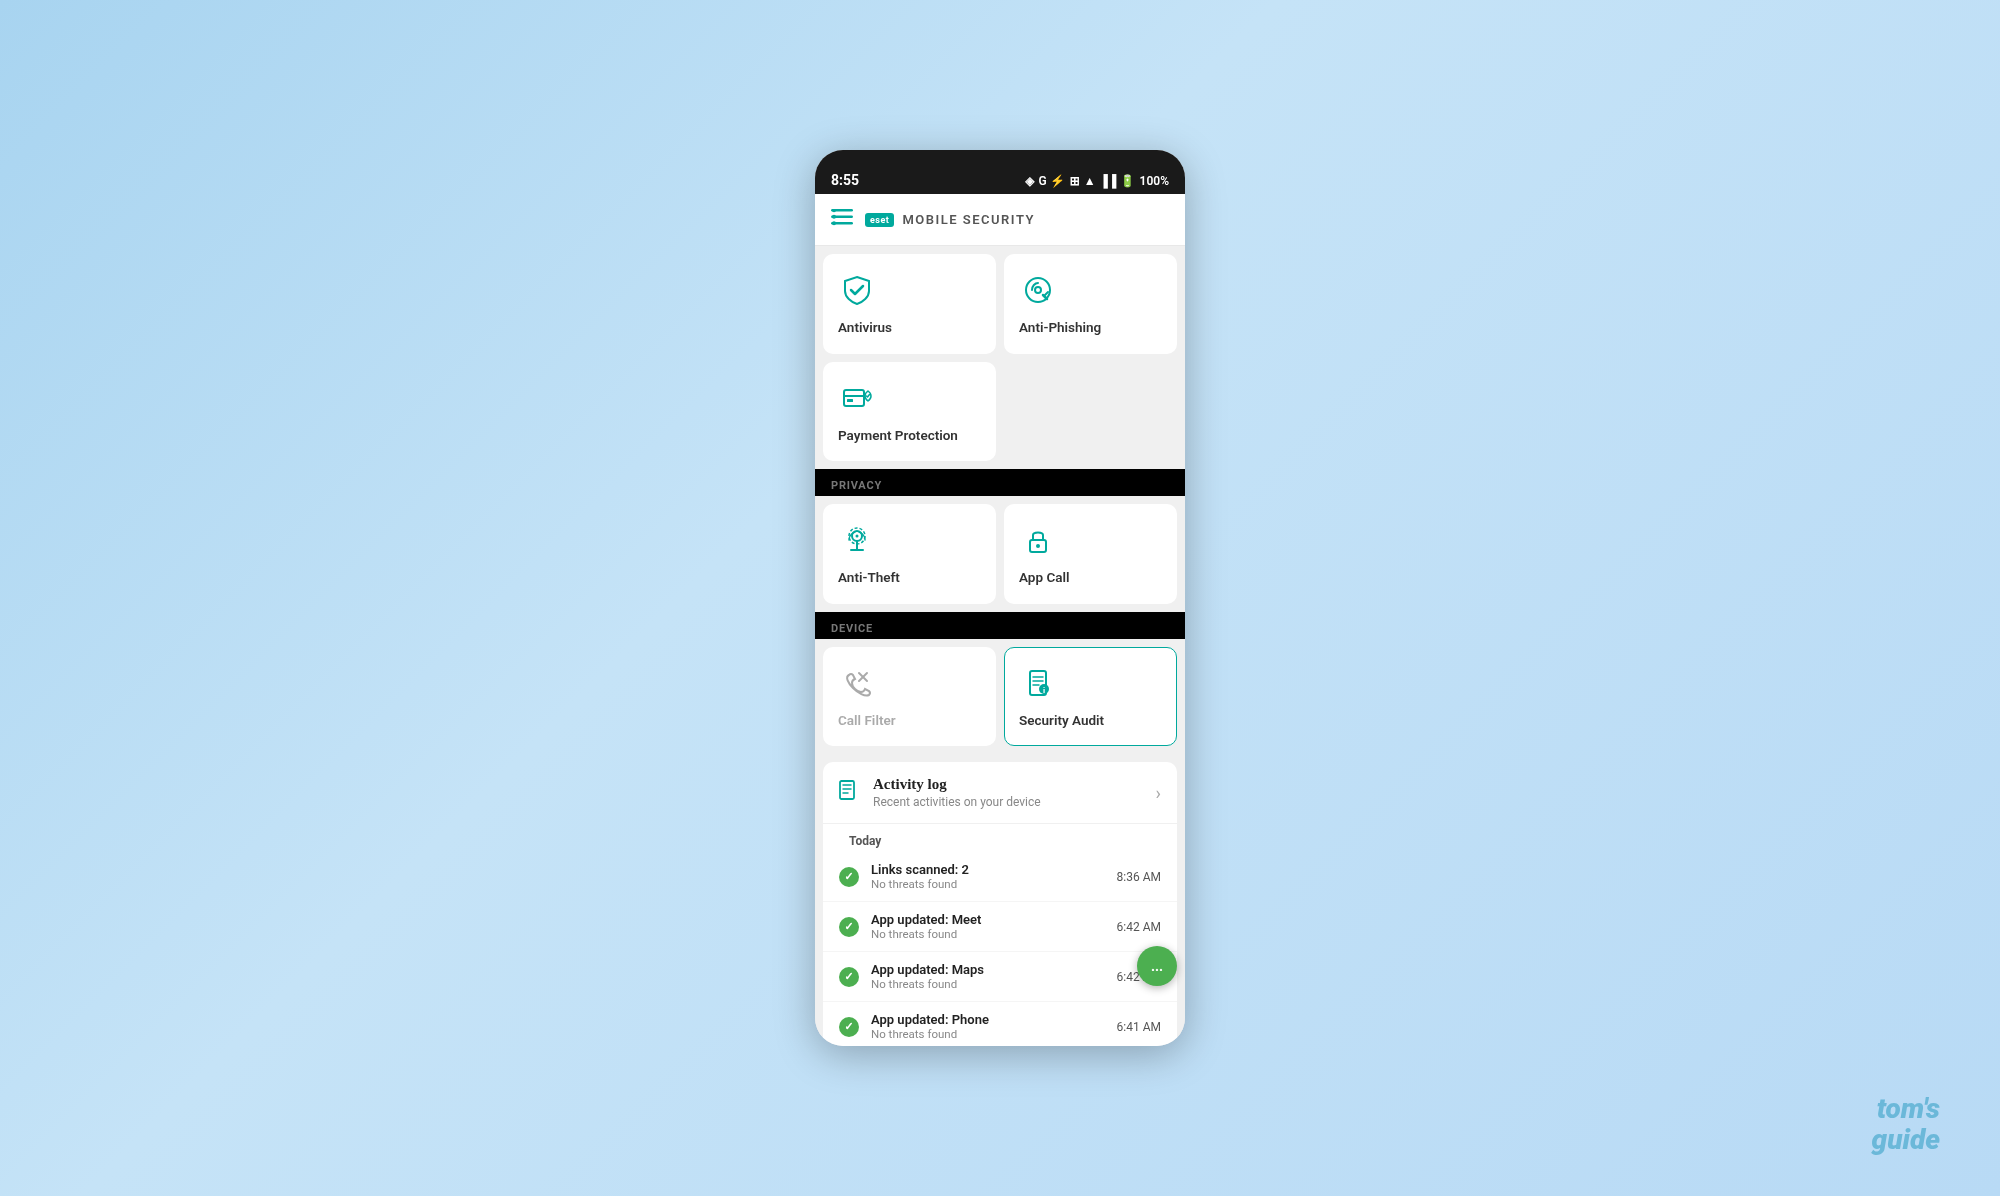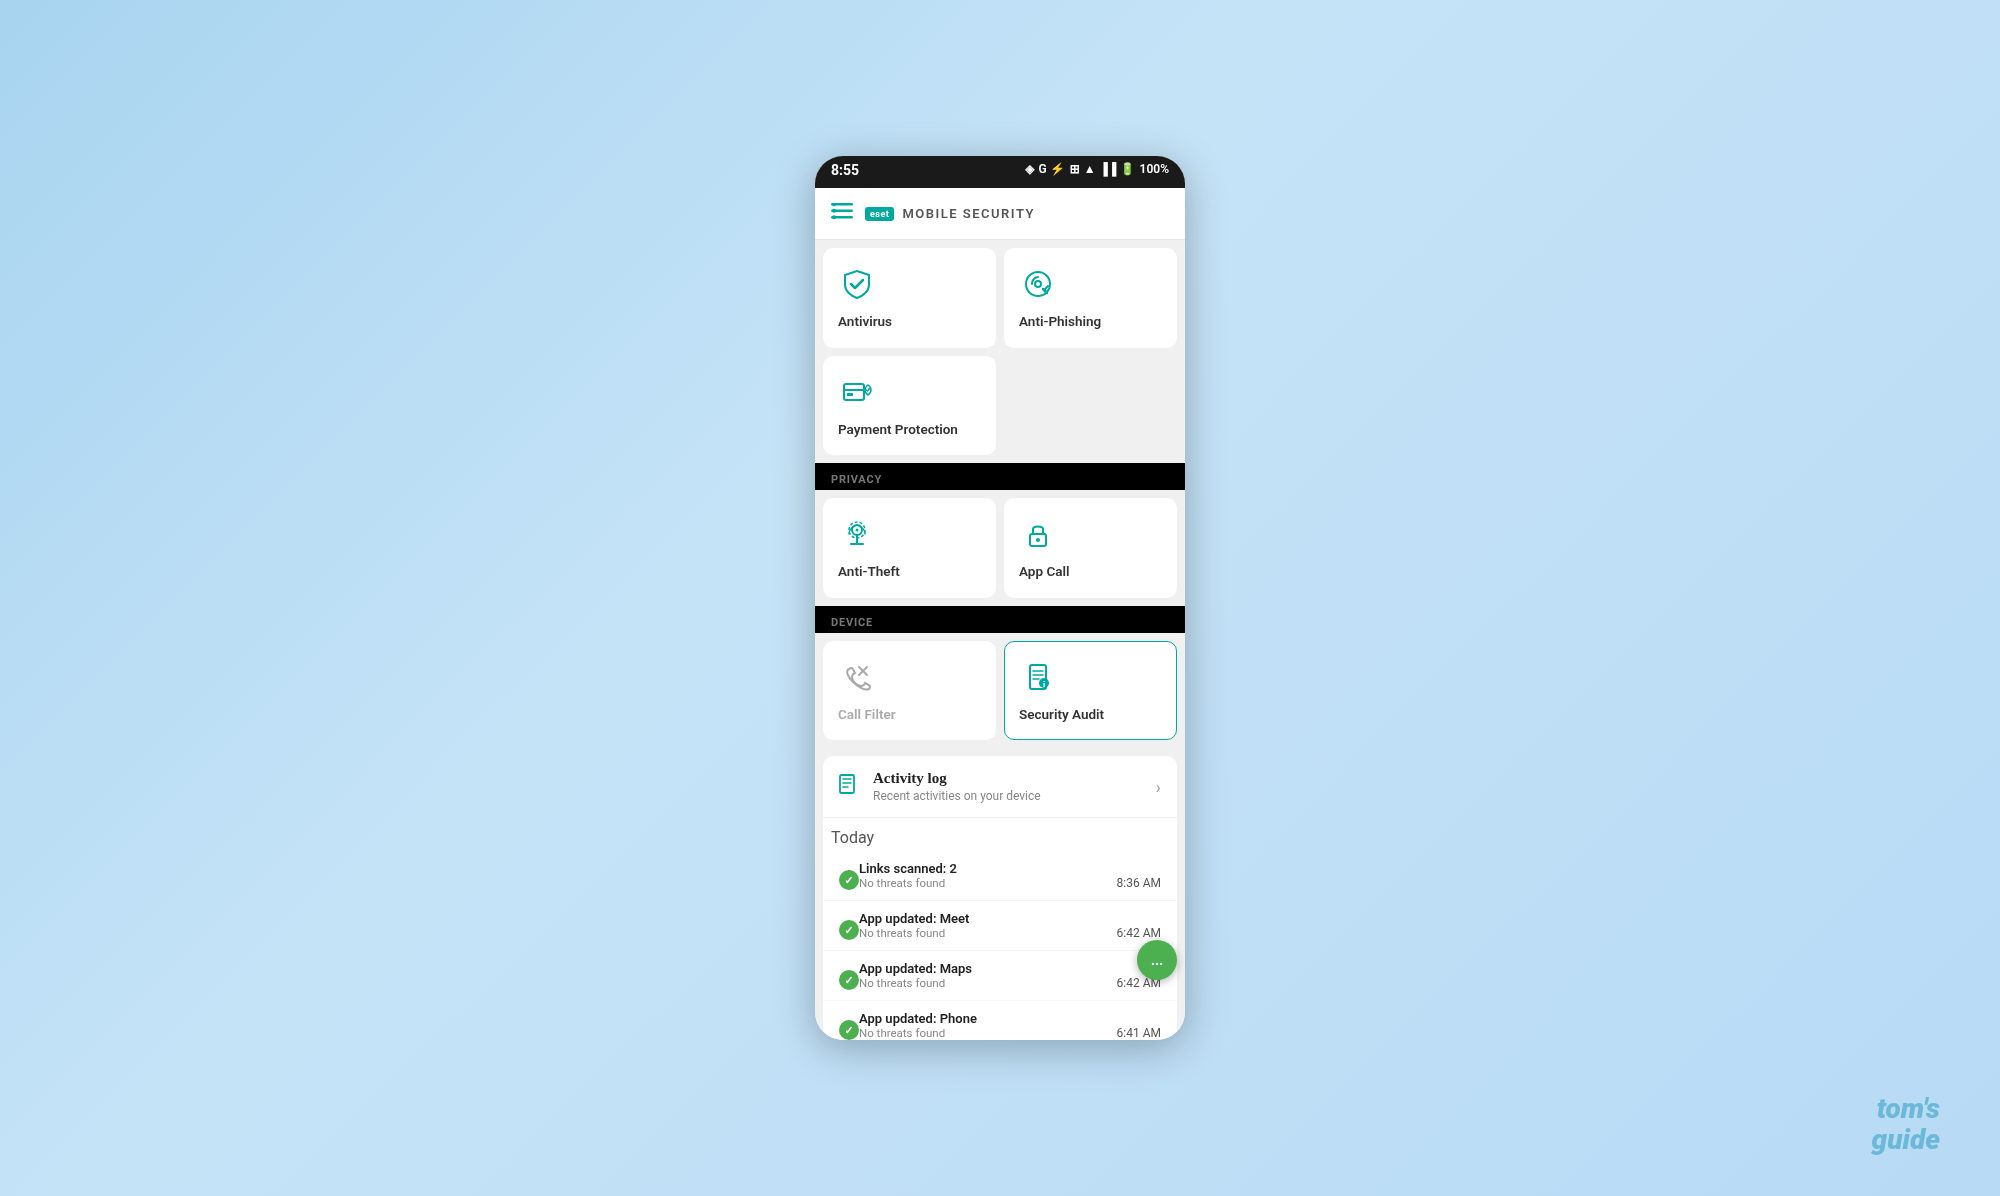--- a/index.html
+++ b/index.html
@@ -34,26 +34,26 @@
       overflow: hidden;
       box-shadow: 0 8px 40px rgba(0,0,0,0.28);
       position: relative;
     }
 
     
     .status-bar {
       background: #1a1a1a;
       color: white;
       display: flex;
-      align-items: flex-start;
+      align-items: flex-end;
       justify-content: space-between;
       padding: 6px 16px;
       font-size: 13px;
       font-weight: 600;
-      height: 32px;
+      height: 44px;
     }
     .status-bar-left { font-size: 14px; font-weight: 700; }
     .status-bar-right {
       display: flex;
       align-items: center;
       gap: 4px;
       font-size: 12px;
     }
 
     
@@ -184,29 +184,30 @@
       color: #888;
       margin-top: 2px;
     }
     .chevron-right {
       color: #aaa;
       font-size: 18px;
     }
 
     
     .activity-section-label {
-      padding: 10px 8px 4px;
-      font-size: 16px;
-      font-weight: 400;
+      padding: 10px 26px 4px;
+      font-size: 12px;
+      font-weight: 700;
       color: #555;
     }
     .activity-item {
       display: flex;
-      align-items: flex-end;
+      align-items: center;
       padding: 10px 16px;
+      gap: 12px;
       border-bottom: 1px solid #f5f5f5;
     }
     .activity-item:last-child { border-bottom: none; }
     .check-icon {
       width: 20px;
       height: 20px;
       background: #4caf50;
       border-radius: 50%;
       display: flex;
       align-items: center;

